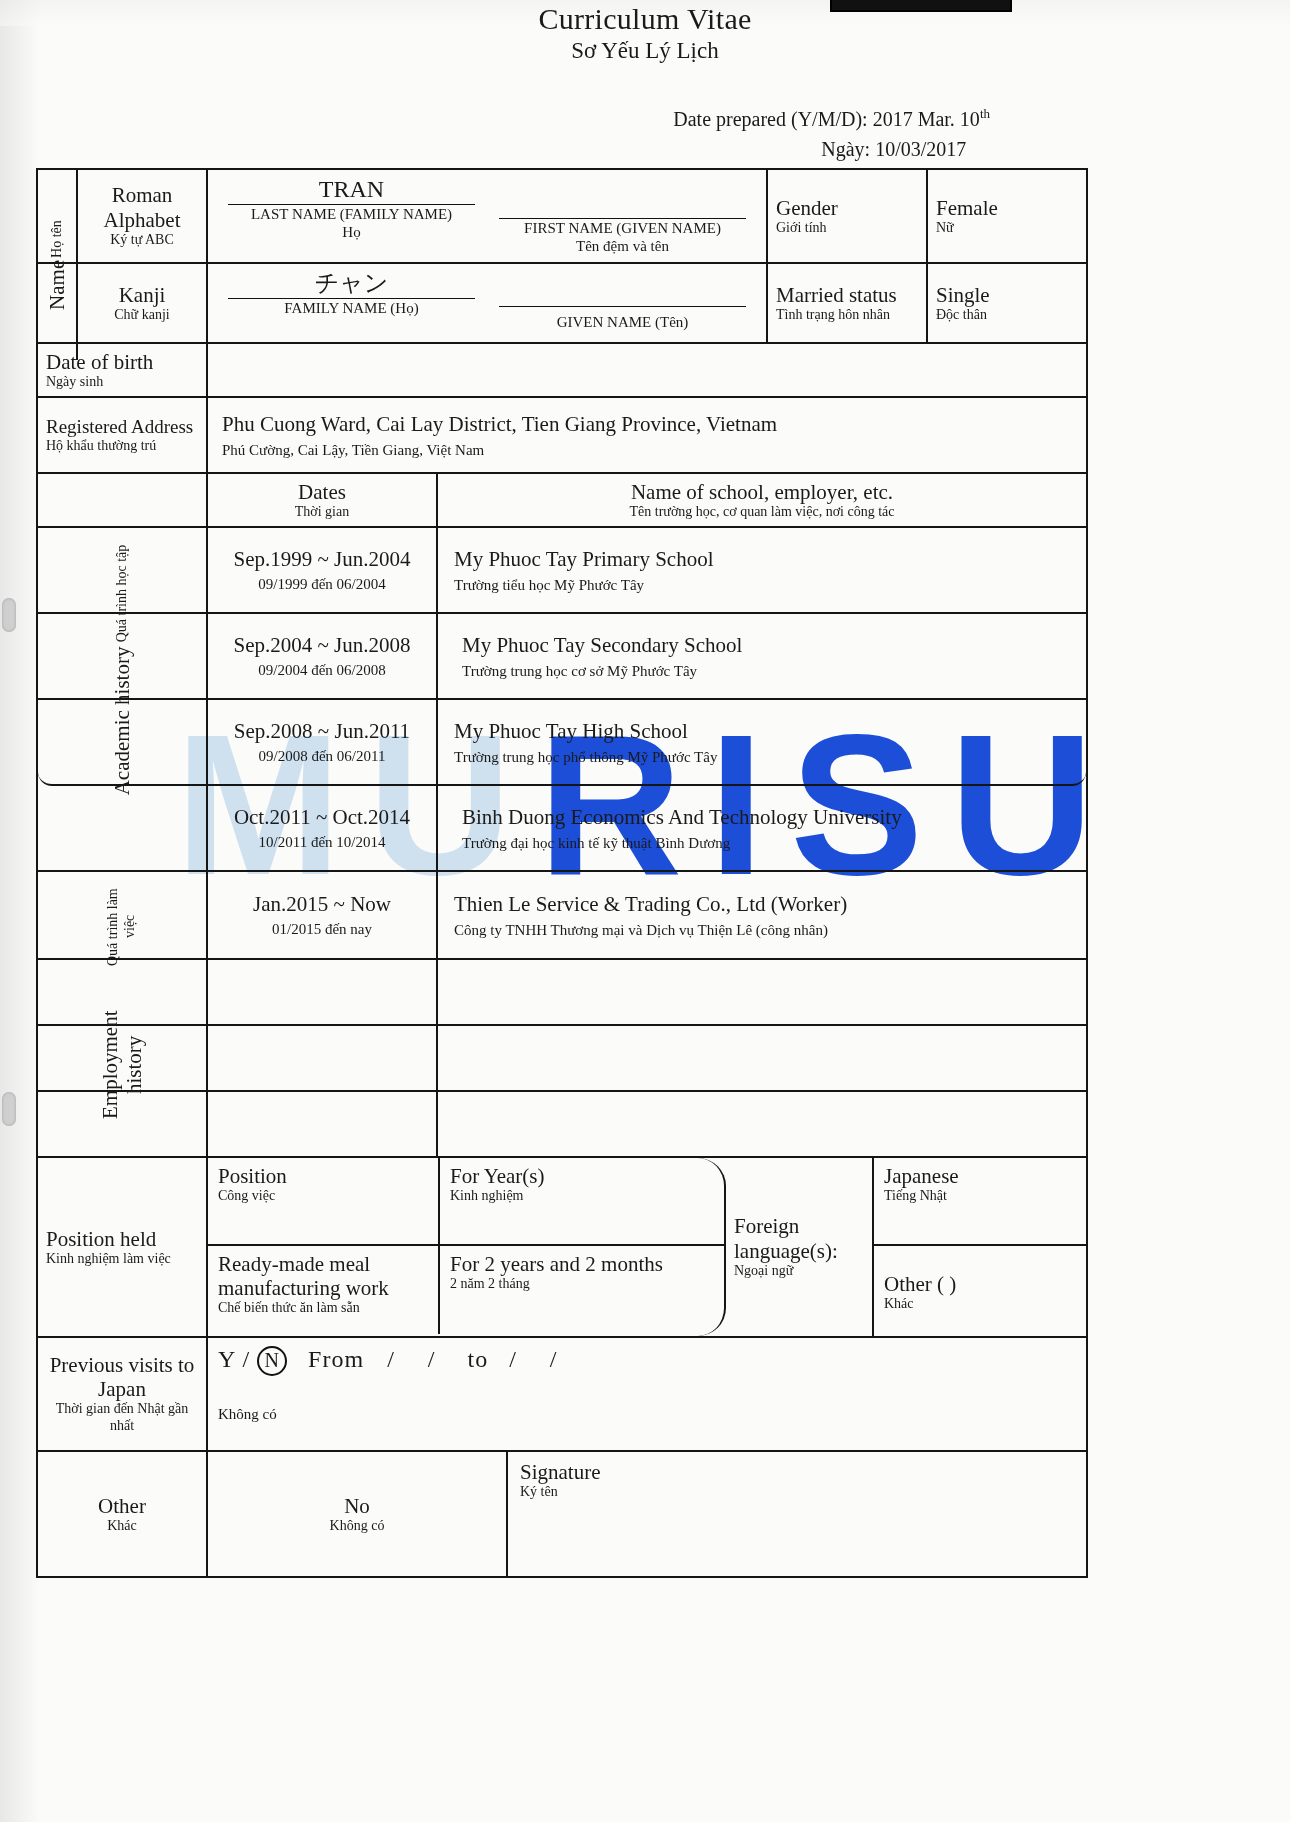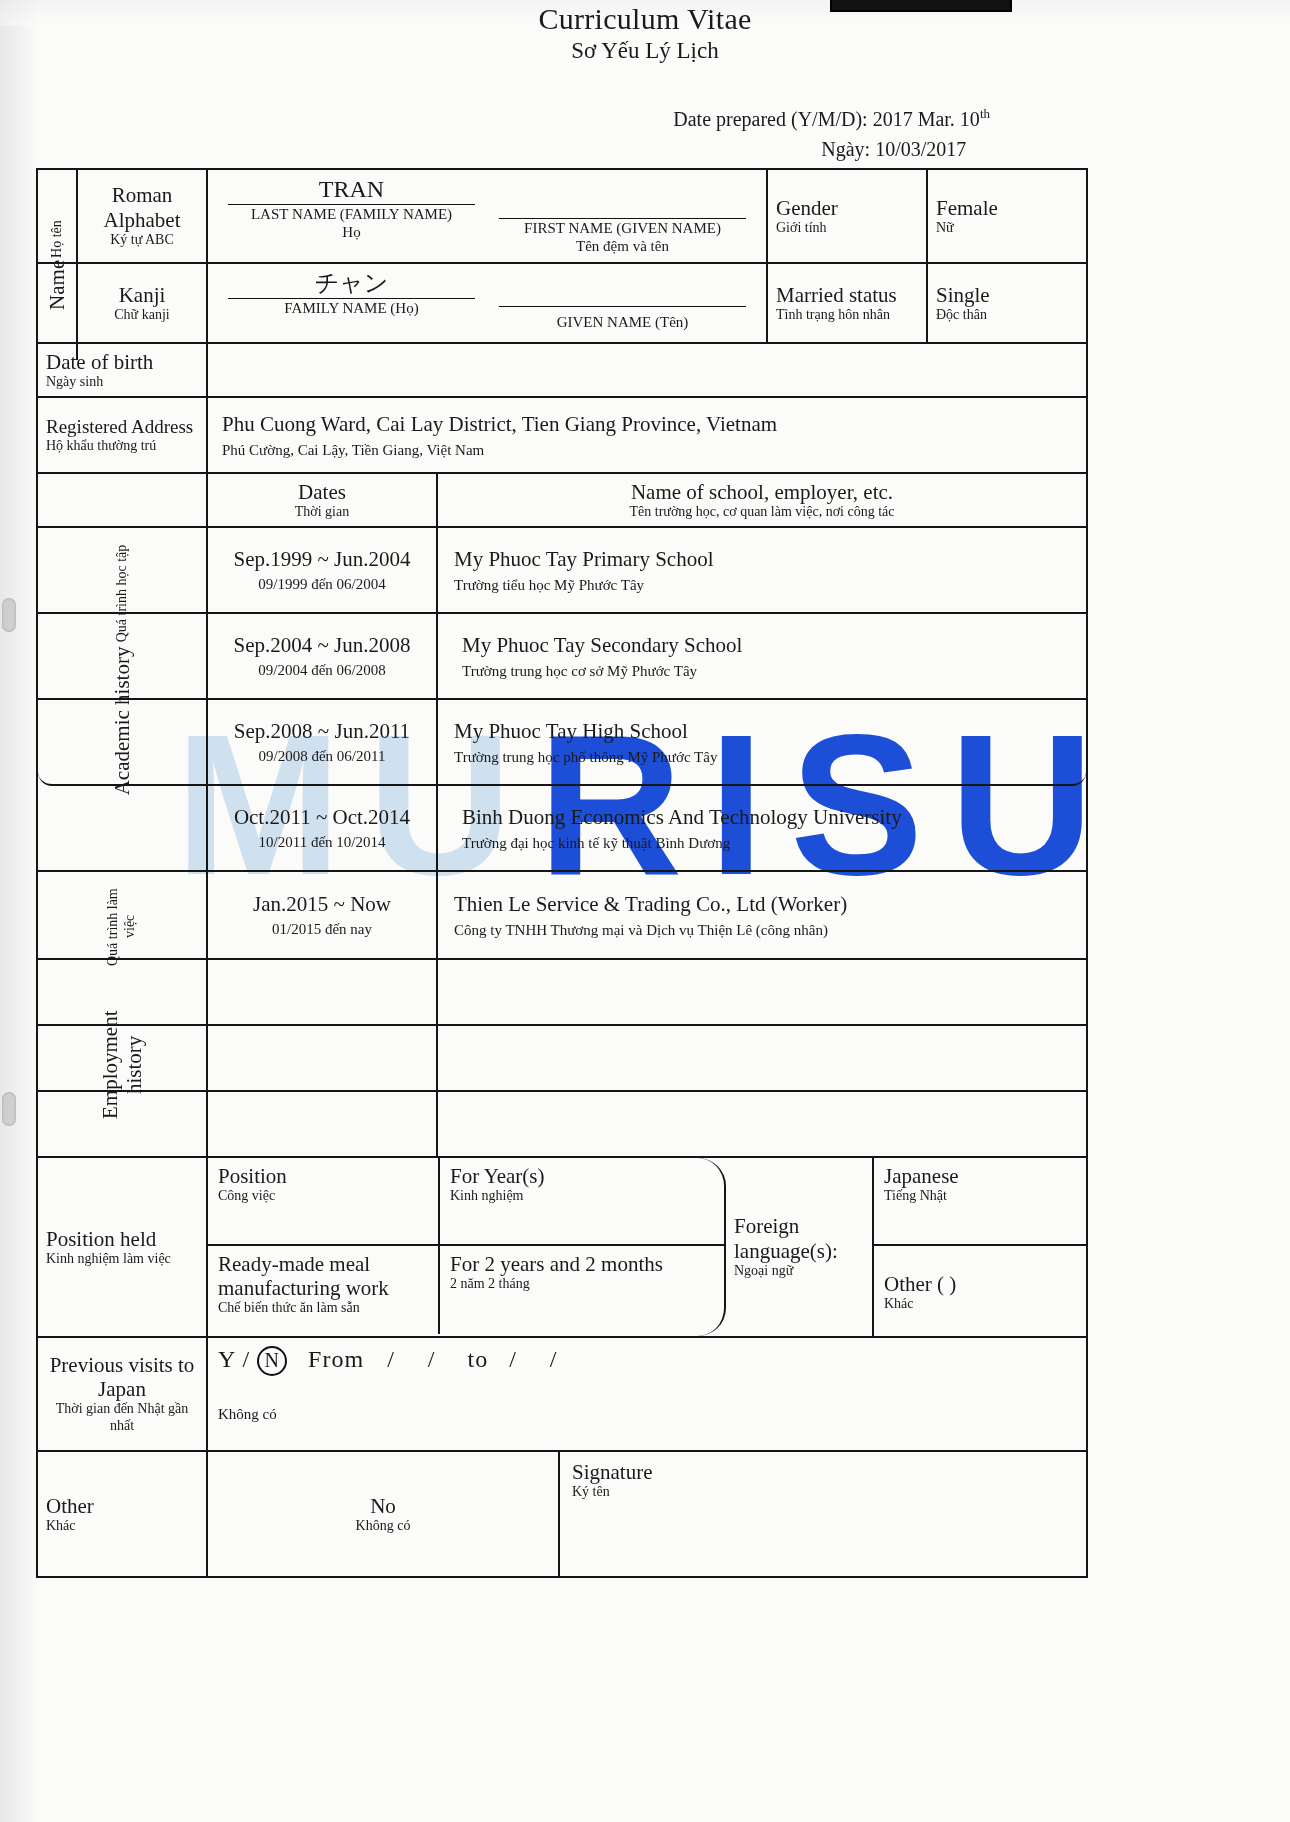--- a/index.html
+++ b/index.html
@@ -176,22 +176,22 @@
     display: inline-block;
     border: 2px solid #111;
     border-radius: 50%;
     width: 26px; height: 26px;
     line-height: 24px;
     text-align: center;
     font-size: 20px;
   }
   .slashes { letter-spacing: 14px; }
 
-  .other-label { width: 170px; display:flex; flex-direction:column; justify-content:center; align-items:flex-start; }
-  .other-mid { width: 352px; display:flex; flex-direction:column; justify-content:center; align-items:center; }
+  .other-label { width: 170px; display:flex; flex-direction:column; justify-content:center; align-items:center; }
+  .other-mid { width: 300px; display:flex; flex-direction:column; justify-content:center; align-items:center; }
   .sign-cell { flex: 1; padding: 8px 12px; }
 </style>
 </head>
 <body>
 
 <div class="page">
 
   <div class="scan-shade-left"></div>
   <div class="scan-shade-top"></div>
   <div class="binder-hole" style="left:2px; top:598px;"></div>

